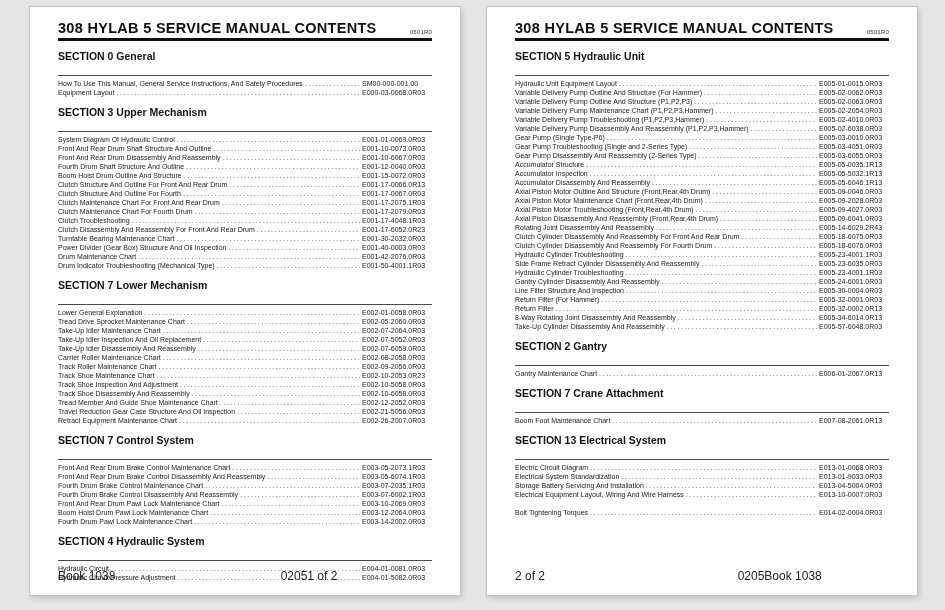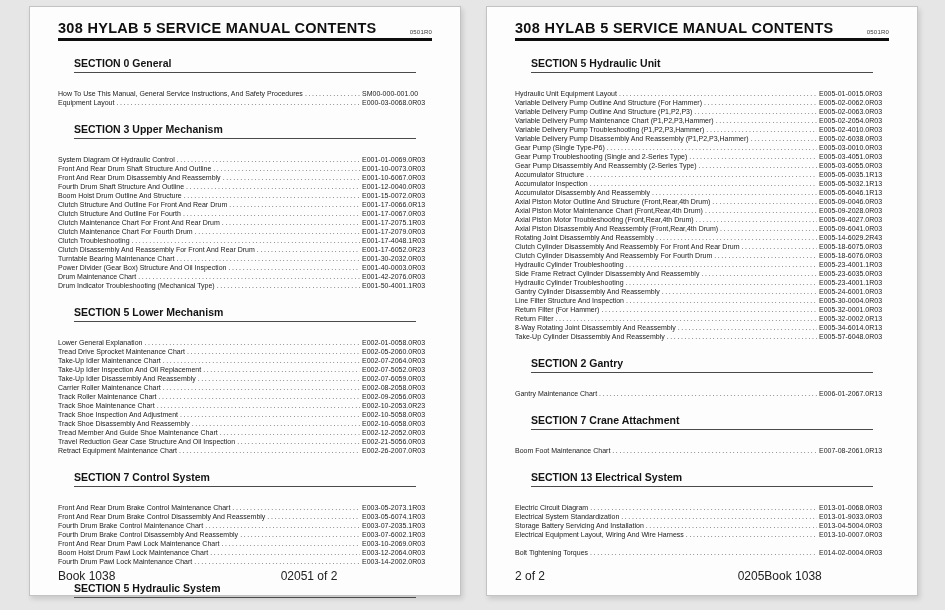--- a/index.html
+++ b/index.html
@@ -29,21 +29,21 @@
     border-bottom:3px solid #0e0e0e;padding-bottom:2px;
   }
   .title{
     font-size:14.5px;font-weight:bold;margin:0;letter-spacing:.3px;color:#101010;
     white-space:nowrap;
   }
   .hdr-code{font-size:6px;color:#3a3a3a;padding-bottom:1px;letter-spacing:.2px;}
 
   .section{margin-top:9px;}
   .sec-title{
-    font-size:10.5px;font-weight:bold;margin:16px;padding-bottom:3px;
+    font-size:10.5px;font-weight:bold;margin:0;padding-bottom:13px;
     border-bottom:1px solid #4a4a4a;color:#141414;white-space:nowrap;
   }
   .sec-entries{margin-top:3px;}
   .row{display:flex;align-items:baseline;font-size:7px;line-height:9px;color:#222;}
   .label{white-space:nowrap;}
   .dots{flex:1;overflow:hidden;white-space:nowrap;margin:0 2px;color:#333;}
   .dots::after{
     letter-spacing:1.6px;
     content:"..............................................................................................................................................................";
   }
@@ -157,21 +157,21 @@
     <span class="code">E001-42-2076.0R03</span>
   </div>
               <div class="row">
     <span class="label">Drum Indicator Troubleshooting (Mechanical Type)</span>
     <span class="dots"></span>
     <span class="code">E001-50-4001.1R03</span>
   </div>
             </div>
   </div>
           <div class="section">
-    <h2 class="sec-title">SECTION 5 Lower Mechanism</h2>
+    <h2 class="sec-title">SECTION 7 Lower Mechanism</h2>
     <div class="sec-entries">
               <div class="row">
     <span class="label">Lower General Explanation</span>
     <span class="dots"></span>
     <span class="code">E002-01-0058.0R03</span>
   </div>
               <div class="row">
     <span class="label">Tread Drive Sprocket Maintenance Chart</span>
     <span class="dots"></span>
     <span class="code">E002-05-2060.0R03</span>
@@ -267,21 +267,21 @@
     <span class="code">E003-12-2064.0R03</span>
   </div>
               <div class="row">
     <span class="label">Fourth Drum Pawl Lock Maintenance Chart</span>
     <span class="dots"></span>
     <span class="code">E003-14-2002.0R03</span>
   </div>
             </div>
   </div>
           <div class="section">
-    <h2 class="sec-title">SECTION 5 Hydraulic System</h2>
+    <h2 class="sec-title">SECTION 4 Hydraulic System</h2>
     <div class="sec-entries">
               <div class="row">
     <span class="label">Hydraulic Circuit</span>
     <span class="dots"></span>
     <span class="code">E004-01-0081.0R03</span>
   </div>
               <div class="row">
     <span class="label">Hydraulic Circuit Pressure Adjustment</span>
     <span class="dots"></span>
     <span class="code">E004-01-5082.0R03</span>

